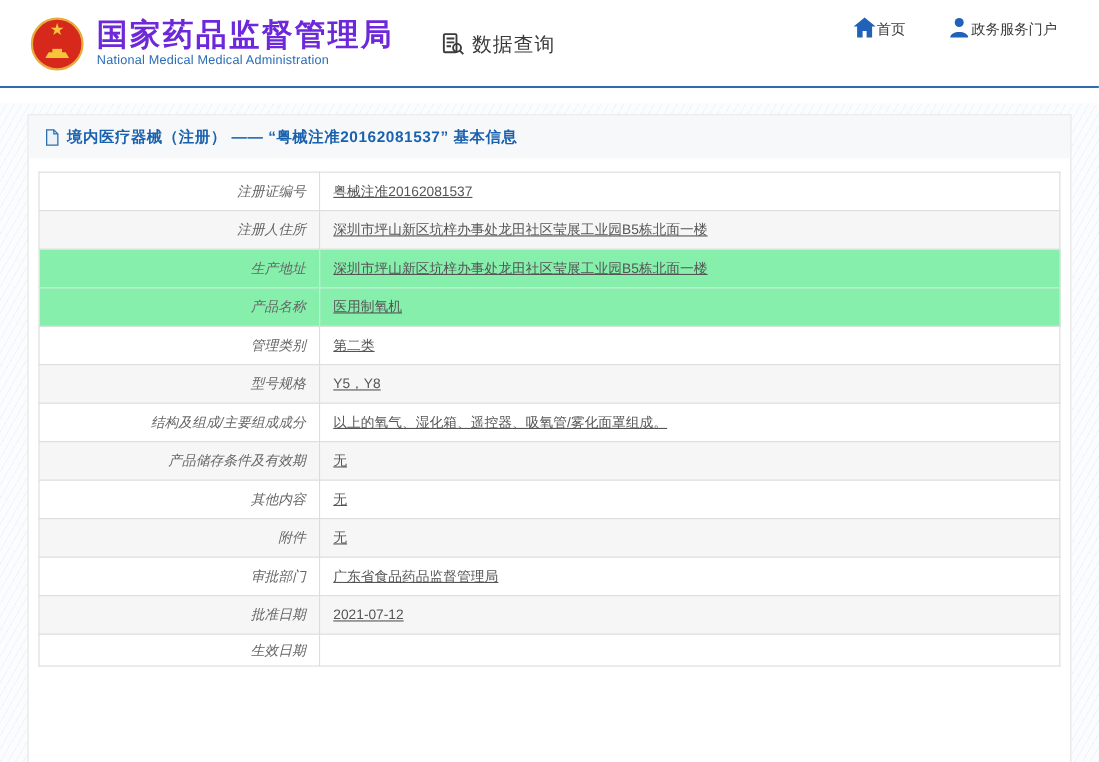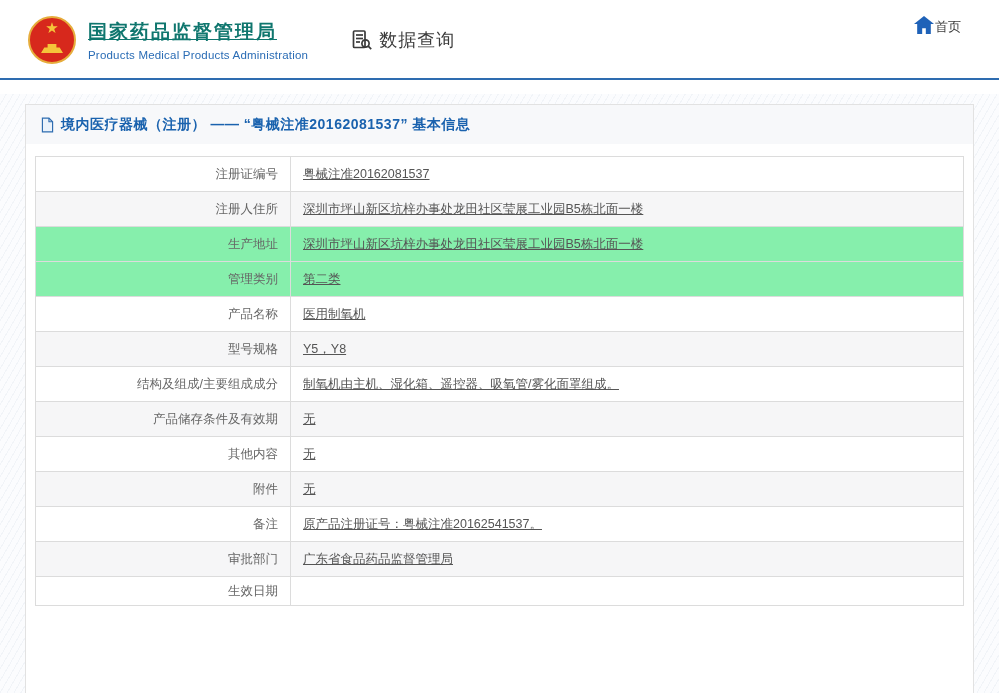--- a/index.html
+++ b/index.html
@@ -23,23 +23,22 @@
     position: absolute; top: 2px; left: 50%; transform: translateX(-50%);
     color: #f5c53a; font-size: 15px; line-height: 15px;
   }
   .emblem .gate {
     position: absolute; bottom: 9px; left: 50%; transform: translateX(-50%);
     width: 22px; height: 9px; background: #f5c53a;
     clip-path: polygon(0 100%, 15% 40%, 30% 40%, 30% 0, 70% 0, 70% 40%, 85% 40%, 100% 100%);
   }
   .org-block { margin-left: 12px; }
   .org-zh {
-    color: #0f766e; font-size: 19px; font-weight: bold; letter-spacing: 2px;
+    color: #6d28d9; font-size: 28px; font-weight: bold; letter-spacing: 2px;
     line-height: 30px;
-    text-decoration: underline;
   }
   .org-en { color: #2a6cb5; font-size: 11.5px; margin-top: 2px; letter-spacing: 0.2px; }
   .data-query {
     display: flex; align-items: flex-start; margin-left: 42px; margin-top: 2px;
     color: #3a3a3a; font-size: 18px; letter-spacing: 1px; cursor: pointer;
   }
   .data-query svg { margin-right: 5px; }
   .header-nav { position: absolute; right: 38px; top: 14px; display: flex; gap: 38px; }
   .nav-item { display: flex; flex-direction: row; align-items: center; cursor: pointer; }
   .nav-item .nav-label { margin-top: 4px; font-size: 13px; color: #3c3c3c; }
@@ -66,53 +65,60 @@
     border-collapse: collapse; table-layout: fixed;
     font-size: 12.5px;
   }
   .info-table td { border: 1px solid #dcdcdc; vertical-align: middle; }
   .info-table tr { background: #fff; }
   .info-table tr:nth-child(even) { background: #f6f6f7; }
   .info-table tr:nth-child(3) { background: #86efac; padding-left: 39px; }
   .info-table tr:nth-child(4) { background: #86efac; }
   .label-cell {
     width: 255px; text-align: right; color: #666;
-    padding: 7px 12px 6px 6px; line-height: 15px;
+    padding: 7px 12px 6px 6px; line-height: 15px; font-style: italic;
   }
   .value-cell { color: #555; padding: 7px 12px 6px 12px; line-height: 21px; text-decoration: underline; }
 </style>
 </head>
 <body>
 
 <div class="header">
   <div class="emblem">
     <span class="star">★</span>
     <span class="gate"></span>
   </div>
   <div class="org-block">
     <div class="org-zh">国家药品监督管理局</div>
-    <div class="org-en">Products Medical Products Administration</div>
+    <div class="org-en">National Medical Medical Administration</div>
   </div>
   <div class="data-query">
     <svg width="24" height="24" viewBox="0 0 24 24" fill="none" stroke="#3a3a3a" stroke-width="1.7">
       <rect x="3.5" y="3" width="11.5" height="16.5" rx="1"></rect>
       <line x1="6" y1="7" x2="13" y2="7"></line>
       <line x1="6" y1="10.5" x2="13" y2="10.5"></line>
       <line x1="6" y1="14" x2="10" y2="14"></line>
       <circle cx="15.5" cy="15.5" r="3.6"></circle>
       <line x1="18.2" y1="18.2" x2="21.2" y2="21.2"></line>
     </svg>
     <span>数据查询</span>
   </div>
   <div class="header-nav">
     <div class="nav-item">
       <svg width="22" height="20" viewBox="0 0 24 22" fill="#1f62b8">
         <path d="M12 1 L23 10 H19.5 V21 H14 V14.5 H10 V21 H4.5 V10 H1 Z"></path>
       </svg>
       <span class="nav-label">首页</span>
+    </div>
+    <div class="nav-item">
+      <svg width="22" height="20" viewBox="0 0 24 22" fill="#1f62b8">
+        <circle cx="12" cy="6" r="4.5"></circle>
+        <path d="M3 21 C3 13.5 21 13.5 21 21 Z"></path>
+      </svg>
+      <span class="nav-label">政务服务门户</span>
     </div>
   </div>
 </div>
 <div class="blue-line"></div>
 
 <div class="page-body">
   <div class="content-box">
     <div class="title-bar">
       <svg width="15" height="16" viewBox="0 0 20 22" fill="#eaf2fb" stroke="#2e6cb0" stroke-width="1.6">
         <path d="M3 1.5 H12 L17 6.5 V20.5 H3 Z"></path>
@@ -128,54 +134,54 @@
           </tr>
           <tr>
             <td class="label-cell">注册人住所</td>
             <td class="value-cell">深圳市坪山新区坑梓办事处龙田社区莹展工业园B5栋北面一楼</td>
           </tr>
           <tr>
             <td class="label-cell">生产地址</td>
             <td class="value-cell">深圳市坪山新区坑梓办事处龙田社区莹展工业园B5栋北面一楼</td>
           </tr>
           <tr>
+            <td class="label-cell">产品名称</td>
+            <td class="value-cell">医用制氧机</td>
+          </tr>
+          <tr>
             <td class="label-cell">管理类别</td>
             <td class="value-cell">第二类</td>
-          </tr>
-          <tr>
-            <td class="label-cell">产品名称</td>
-            <td class="value-cell">医用制氧机</td>
           </tr>
           <tr>
             <td class="label-cell">型号规格</td>
             <td class="value-cell">Y5，Y8</td>
           </tr>
           <tr>
             <td class="label-cell">结构及组成/主要组成成分</td>
-            <td class="value-cell">制氧机由主机、湿化箱、遥控器、吸氧管/雾化面罩组成。</td>
+            <td class="value-cell">以上的氧气、湿化箱、遥控器、吸氧管/雾化面罩组成。</td>
           </tr>
           <tr>
             <td class="label-cell">产品储存条件及有效期</td>
             <td class="value-cell">无</td>
           </tr>
           <tr>
             <td class="label-cell">其他内容</td>
             <td class="value-cell">无</td>
           </tr>
           <tr>
             <td class="label-cell">附件</td>
             <td class="value-cell">无</td>
           </tr>
           <tr>
-            <td class="label-cell">备注</td>
-            <td class="value-cell">原产品注册证号：粤械注准20162541537。</td>
+            <td class="label-cell">审批部门</td>
+            <td class="value-cell">广东省食品药品监督管理局</td>
           </tr>
           <tr>
-            <td class="label-cell">审批部门</td>
-            <td class="value-cell">广东省食品药品监督管理局</td>
+            <td class="label-cell">批准日期</td>
+            <td class="value-cell">2021-07-12</td>
           </tr>
           <tr>
             <td class="label-cell">生效日期</td>
             <td class="value-cell"></td>
           </tr>
         </tbody>
     </table>
   </div>
 </div>
 

